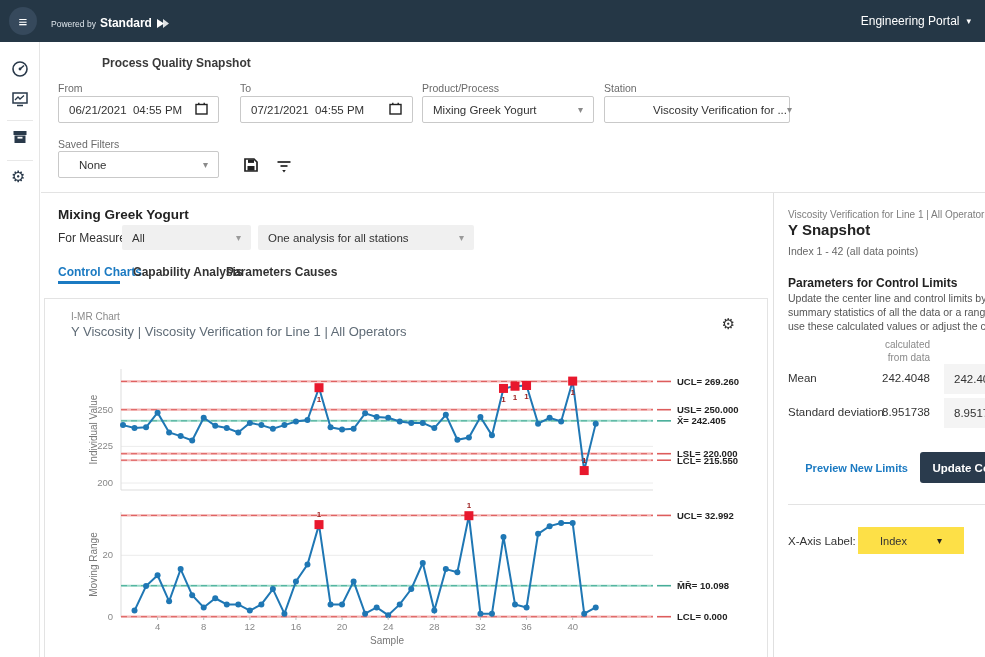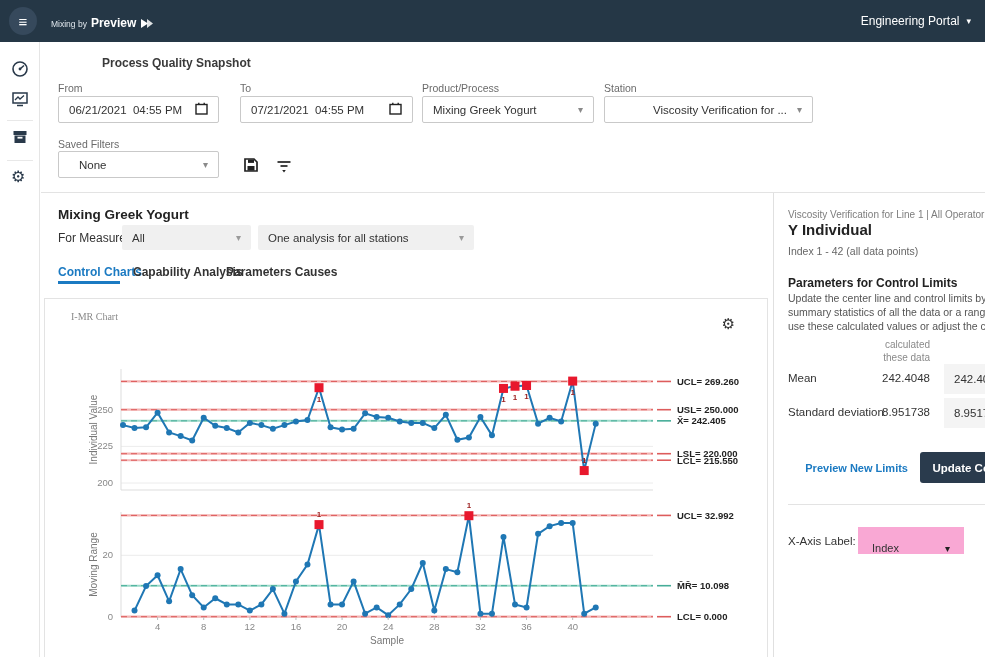--- a/index.html
+++ b/index.html
@@ -45,21 +45,21 @@
   .dd-gray { position:absolute; height:25px; background:#f0f0f0; border-radius:2px;
              font-size:11.5px; color:#333; display:flex; align-items:center; padding:0 10px; cursor:pointer; }
   .dd-gray .caret { margin-left:auto; color:#9a9a9a; font-size:10px; }
   .tab { position:absolute; top:265px; font-size:12px; font-weight:bold; color:#333; cursor:pointer; }
   .tab.active { color:#1b7ac2; }
   .tab-underline { position:absolute; top:281px; height:3px; background:#1b7ac2; }
 
   
   .card { position:absolute; left:44px; top:298px; width:724px; height:359px;
           background:#fff; border:1px solid #e3e3e3; border-bottom:none; }
-  .card-sub { position:absolute; left:26px; top:12px; font-size:10px; color:#8a8a8a;font-family:Liberation Serif, serif; }
+  .card-sub { position:absolute; left:26px; top:12px; font-size:10px; color:#8a8a8a; }
   .card-title { position:absolute; left:26px; top:25px; font-size:13px; color:#5f6b76; }
   .card-gear { position:absolute; right:32px; top:16px; font-size:15px; color:#333; cursor:pointer; }
   #imr-svg { position:absolute; left:0; top:55px; }
 
   
   .vdiv { position:absolute; left:773px; top:193px; width:1px; height:464px; background:#e0e0e0; }
   .rp-sub { position:absolute; left:788px; top:209px; font-size:10px; color:#7d7d7d; white-space:nowrap; }
   .rp-title { position:absolute; left:788px; top:221px; font-size:15px; font-weight:bold; color:#222; }
   .rp-index { position:absolute; left:788px; top:245px; font-size:10.5px; color:#666; }
   .rp-section { position:absolute; left:788px; top:276px; font-size:12px; font-weight:bold; color:#222; white-space:nowrap; }
@@ -70,33 +70,33 @@
   .rp-rowval { position:absolute; left:788px; width:142px; text-align:right; font-size:11.5px; color:#333; }
   .rp-input { position:absolute; left:944px; width:80px; height:30px; background:#f4f4f4;
               border:none; font-size:11.5px; color:#333; padding-left:10px;
               font-family:"Liberation Sans", sans-serif; }
   .rp-link { position:absolute; left:788px; top:462px; width:120px; text-align:right;
              font-size:11px; font-weight:bold; color:#1b7ac2; cursor:pointer; white-space:nowrap; }
   .rp-btn { position:absolute; left:920px; top:452px; width:145px; height:31px; background:#2a3b4d;
             color:#fff; border:none; border-radius:3px; font-size:11.5px; font-weight:bold;
             font-family:"Liberation Sans", sans-serif; cursor:pointer; white-space:nowrap; }
   .rp-xaxis-label { position:absolute; left:788px; top:535px; font-size:11.5px; color:#333; }
-  .rp-xaxis-dd { position:absolute; left:858px; top:527px; width:106px; height:27px; background:#f9a8d4;
-                 font-size:11px; color:#333; display:flex; align-items:flex-end; padding:0 14px; cursor:pointer; }
+  .rp-xaxis-dd { position:absolute; left:858px; top:527px; width:106px; height:27px; background:#fde047;
+                 font-size:11px; color:#333; display:flex; align-items:center; padding:0 22px; cursor:pointer; }
   .rp-xaxis-dd .caret { margin-left:auto; color:#222; font-size:10px; }
 </style>
 </head>
 <body>
 
 <div class="header">
   <div class="hamburger">
       <span>≡</span>
     </div>
-  <div class="powered">Mixing by</div>
-  <div class="brand">Preview</div>
+  <div class="powered">Powered by</div>
+  <div class="brand">Standard</div>
   <div class="brand-logo">
     <svg width="14" height="11" viewBox="0 0 14 11">
         <path d="M1 1 L8 5.5 L1 10 Z" fill="#fff"></path>
         <path d="M7 1 L13 5.5 L7 10 Z" fill="#fff" opacity="0.85"></path>
       </svg>
   </div>
   <div class="portal">
     <span>Engineering Portal</span>
     <span class="caret">▾</span>
   </div>
@@ -157,21 +157,21 @@
   </span>
 </div>
 
 <div class="fld-label" style="left:422px; top:82px;">Product/Process</div>
 <div class="fld" style="left:422px; top:96px; width:172px;">
   <span>Mixing Greek Yogurt</span>
   <span class="caret">▾</span>
 </div>
 
 <div class="fld-label" style="left:604px; top:82px;">Station</div>
-<div class="fld" style="left:604px; top:96px; width:209px;padding-left:48px;">
+<div class="fld" style="left:604px; top:96px; width:186px;padding-left:48px;">
   <span>Viscosity Verification for ...</span>
   <span class="caret">▾</span>
 </div>
 
 <div class="fld-label" style="left:58px; top:138px;">Saved Filters</div>
 <div class="fld" style="left:58px; top:151px; width:161px;padding-left:20px;">
   <span>None</span>
   <span class="caret">▾</span>
 </div>
 <div class="tool-ic" style="left:243px; top:157px;">
@@ -202,20 +202,21 @@
   <span class="caret">▾</span>
 </div>
 
 <div class="tab active" style="left:58px;">Control Charts</div>
 <div class="tab-underline" style="left:58px; width:62px;"></div>
 <div class="tab" style="left:133px;">Capability Analysis</div>
 <div class="tab" style="left:226px;">Parameters Causes</div>
 
 <div class="card">
   <div class="card-sub">I-MR Chart</div>
+  <div class="card-title">Y Viscosity | Viscosity Verification for Line 1 | All Operators</div>
   <div class="card-gear">⚙</div>
   <svg id="imr-svg" width="722" height="304">
       <line x1="76" x2="608" y1="55.7" y2="55.7" stroke="#ececec" stroke-width="1"></line>
       <text x="68" y="58.7" text-anchor="end" font-size="9.5" fill="#888" font-family="Liberation Sans, sans-serif">250</text>
       <line x1="76" x2="608" y1="92.37" y2="92.37" stroke="#ececec" stroke-width="1"></line>
       <text x="68" y="95.37" text-anchor="end" font-size="9.5" fill="#888" font-family="Liberation Sans, sans-serif">225</text>
       <line x1="76" x2="608" y1="129.04000000000002" y2="129.04000000000002" stroke="#ececec" stroke-width="1"></line>
       <text x="68" y="132.04000000000002" text-anchor="end" font-size="9.5" fill="#888" font-family="Liberation Sans, sans-serif">200</text>
       <line x1="76" x2="76" y1="15" y2="136" stroke="#ddd" stroke-width="1"></line>
       <line x1="76" x2="608" y1="136" y2="136" stroke="#ddd" stroke-width="1"></line>
@@ -371,29 +372,29 @@
       <line x1="481.54999999999995" x2="481.54999999999995" y1="263" y2="266" stroke="#bbb" stroke-width="1"></line>
       <text x="481.54999999999995" y="276" text-anchor="middle" font-size="9.5" fill="#888" font-family="Liberation Sans, sans-serif">36</text>
       <line x1="527.67" x2="527.67" y1="263" y2="266" stroke="#bbb" stroke-width="1"></line>
       <text x="527.67" y="276" text-anchor="middle" font-size="9.5" fill="#888" font-family="Liberation Sans, sans-serif">40</text>
       <text x="342" y="290" text-anchor="middle" font-size="10" fill="#777" font-family="Liberation Sans, sans-serif">Sample</text>
     </svg>
 </div>
 
 <div class="vdiv"></div>
 <div class="rp-sub">Viscosity Verification for Line 1 | All Operator</div>
-<div class="rp-title">Y Individual</div>
+<div class="rp-title">Y Snapshot</div>
 <div class="rp-index">Index 1 - 42 (all data points)</div>
 <div class="rp-section">Parameters for Control Limits</div>
 <div class="rp-desc" style="top:291px;">Update the center line and control limits by calculating</div>
 <div class="rp-desc" style="top:305px;">summary statistics of all the data or a range of data.</div>
 <div class="rp-desc" style="top:319px;">use these calculated values or adjust the calculated v</div>
 <div class="rp-colhead">
   <div>calculated</div>
-  <div>these data</div>
+  <div>from data</div>
 </div>
 <div class="rp-rowlabel" style="top:372px;">Mean</div>
 <div class="rp-rowval" style="top:372px;">242.4048</div>
 <input class="rp-input" style="top: 364px;" value="242.4048">
 <div class="rp-rowlabel" style="top:406px;">Standard deviation</div>
 <div class="rp-rowval" style="top:406px;">8.951738</div>
 <input class="rp-input" style="top: 398px;" value="8.951738">
 <div class="rp-link">Preview New Limits</div>
 <button class="rp-btn">Update Control Limits</button>
 <div class="hdiv" style="left:788px; top:504px; width:197px; height:1px;"></div>

